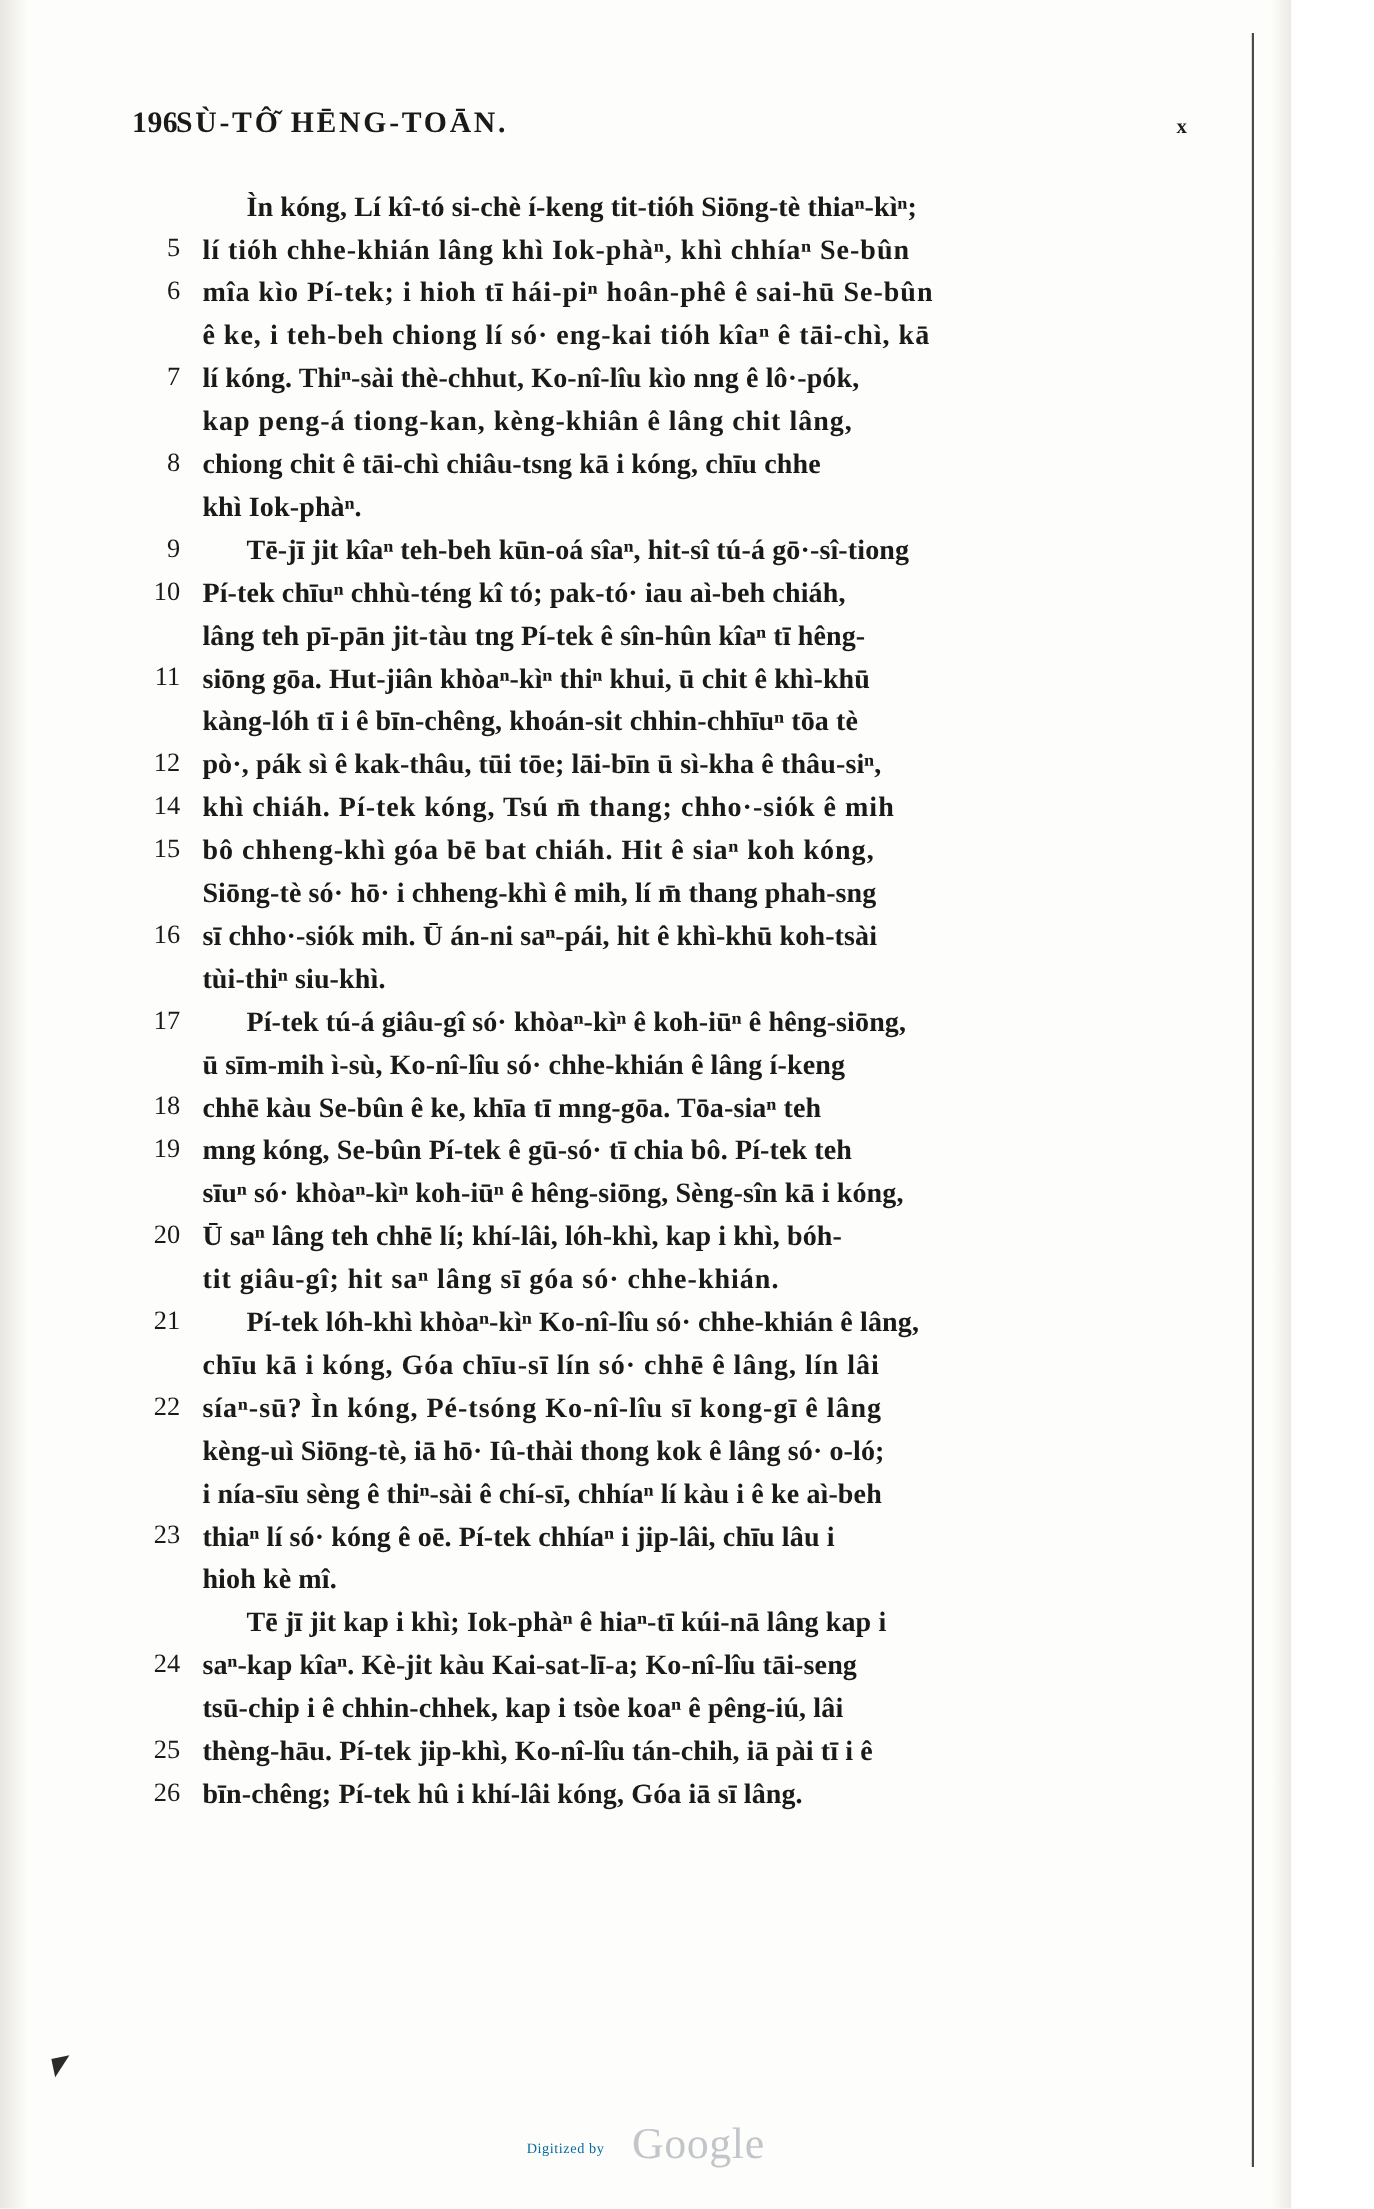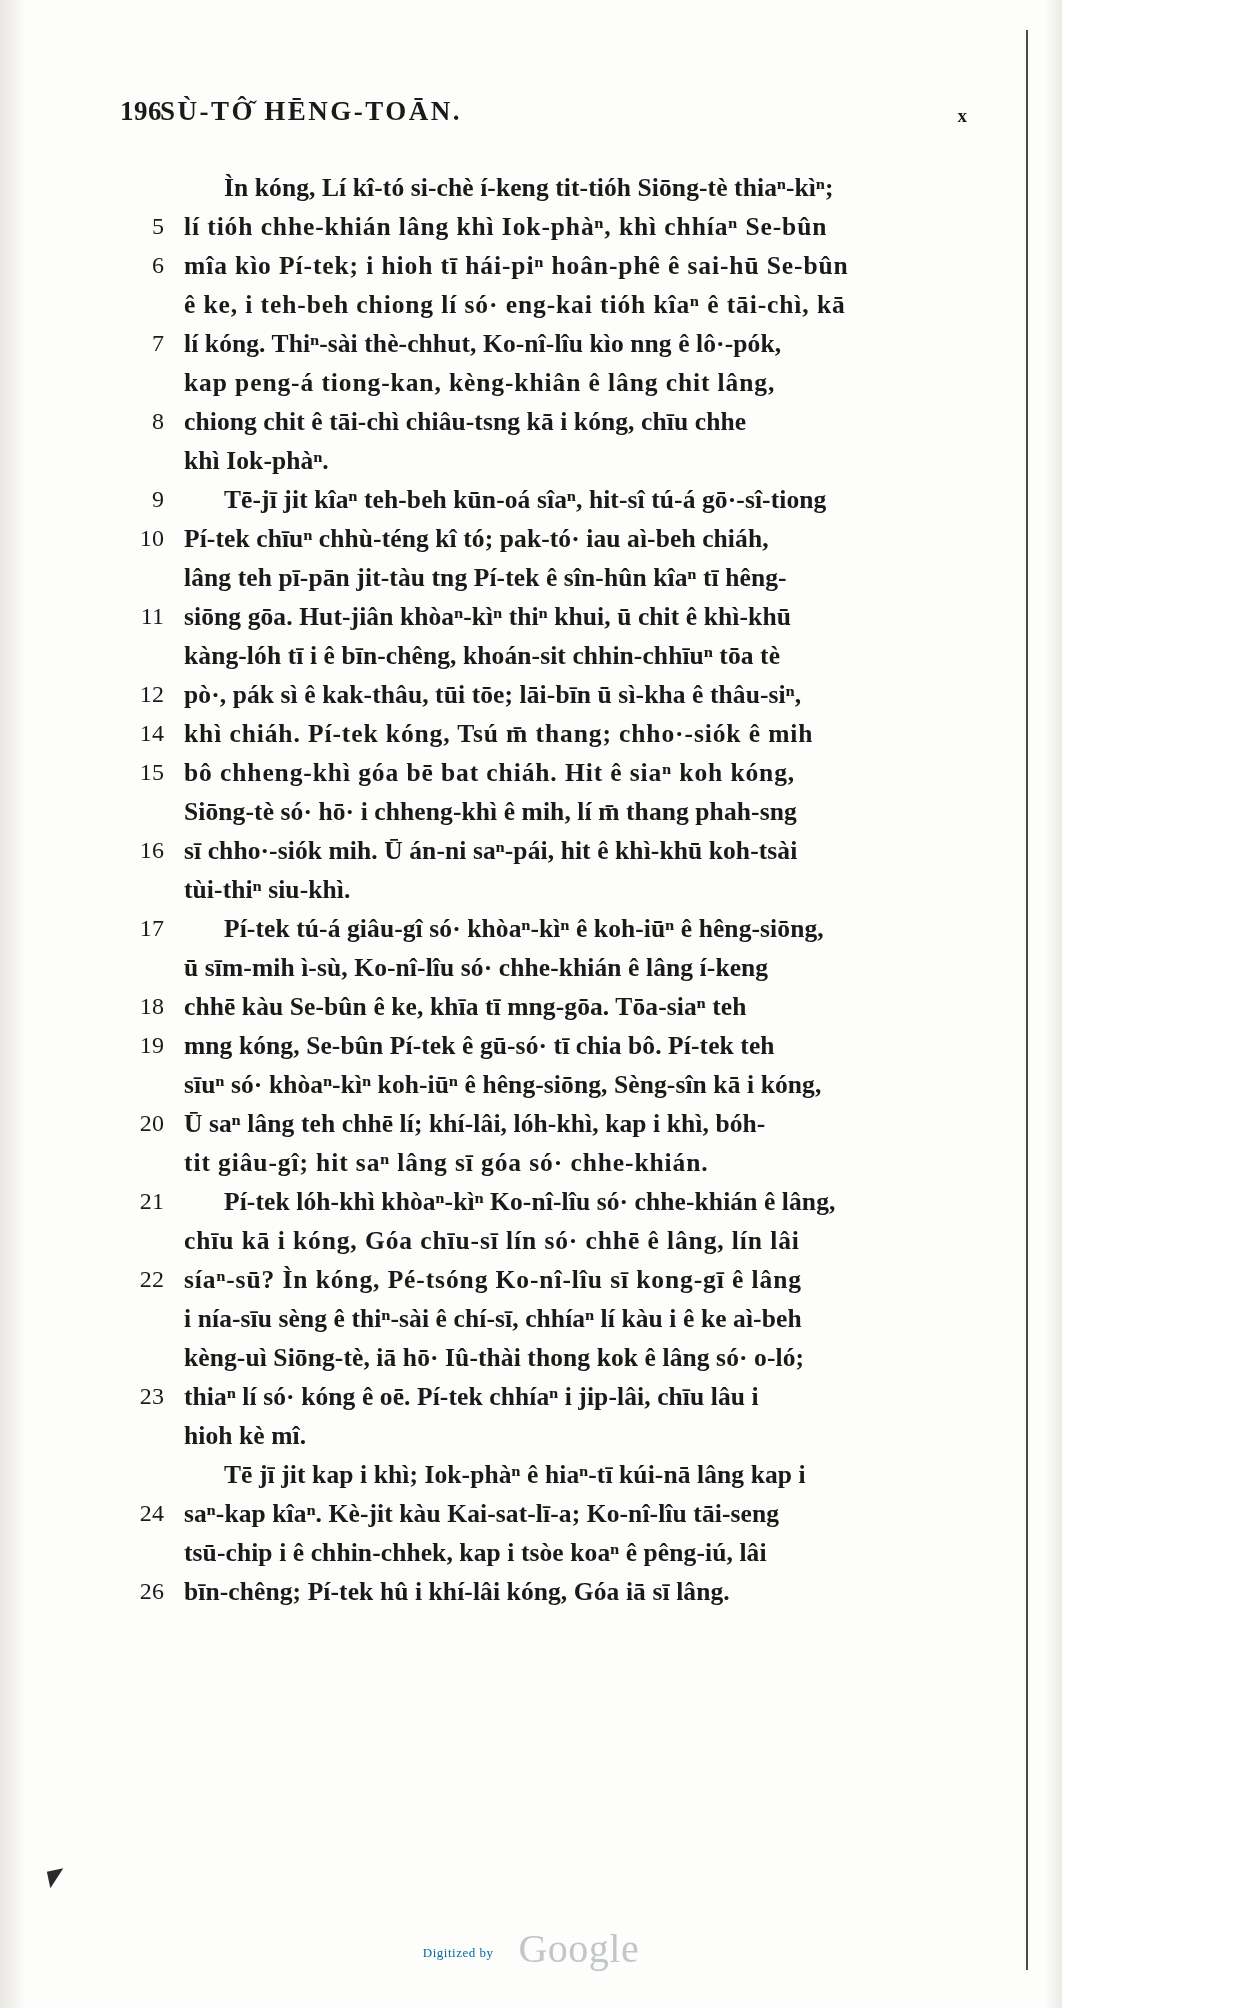--- a/index.html
+++ b/index.html
@@ -2,21 +2,21 @@
 <html><head>
 <meta charset="utf-8">
 <style>
   html, body {
     margin: 0;
     padding: 0;
     background: #ffffff;
   }
   .page {
     position: relative;
-    width: 1062px;
+    width: 1174px;
     height: 2008px;
     background: #fdfdfb;
     font-family: "Liberation Serif", "DejaVu Serif", serif;
     color: #1a1a1a;
     overflow: hidden;
     text-decoration: underline;
   }
   
   .page::before {
     content: "";
@@ -273,45 +273,49 @@
     <div class="line">
       <span class="lineno"></span>
       <span class="ltext wide">chīu kā i kóng, Góa chīu-sī lín só· chhē ê lâng, lín lâi</span>
     </div>
     <div class="line">
       <span class="lineno">22</span>
       <span class="ltext wide">síaⁿ-sū?   Ìn kóng, Pé-tsóng Ko-nî-lîu sī kong-gī ê lâng</span>
     </div>
     <div class="line">
       <span class="lineno"></span>
+      <span class="ltext">kèng-uì Siōng-tè, iā hō· Iû-thài thong kok ê lâng só· o-ló;</span>
+    </div>
+    <div class="line">
+      <span class="lineno"></span>
       <span class="ltext">i nía-sīu sèng ê thiⁿ-sài ê chí-sī, chhíaⁿ lí kàu i ê ke aì-beh</span>
-    </div>
-    <div class="line">
-      <span class="lineno"></span>
-      <span class="ltext">kèng-uì Siōng-tè, iā hō· Iû-thài thong kok ê lâng só· o-ló;</span>
     </div>
     <div class="line">
       <span class="lineno">23</span>
       <span class="ltext">thiaⁿ lí só· kóng ê oē.   Pí-tek chhíaⁿ i jip-lâi, chīu lâu i</span>
     </div>
     <div class="line">
       <span class="lineno"></span>
       <span class="ltext">hioh kè mî.</span>
     </div>
     <div class="line">
       <span class="lineno"></span>
       <span class="ltext indent">Tē jī jit kap i khì; Iok-phàⁿ ê hiaⁿ-tī kúi-nā lâng kap i</span>
     </div>
     <div class="line">
       <span class="lineno">24</span>
       <span class="ltext">saⁿ-kap kîaⁿ.   Kè-jit kàu Kai-sat-lī-a; Ko-nî-lîu tāi-seng</span>
     </div>
     <div class="line">
       <span class="lineno"></span>
       <span class="ltext">tsū-chip i ê chhin-chhek, kap i tsòe koaⁿ ê pêng-iú, lâi</span>
+    </div>
+    <div class="line">
+      <span class="lineno">25</span>
+      <span class="ltext">thèng-hāu.   Pí-tek jip-khì, Ko-nî-lîu tán-chih, iā pài tī i ê</span>
     </div>
     <div class="line">
       <span class="lineno">26</span>
       <span class="ltext">bīn-chêng; Pí-tek hû i khí-lâi kóng, Góa iā sī lâng.</span>
     </div>
   </div>
 
   <div class="corner-mark">◤</div>
 
   <div class="watermark">

